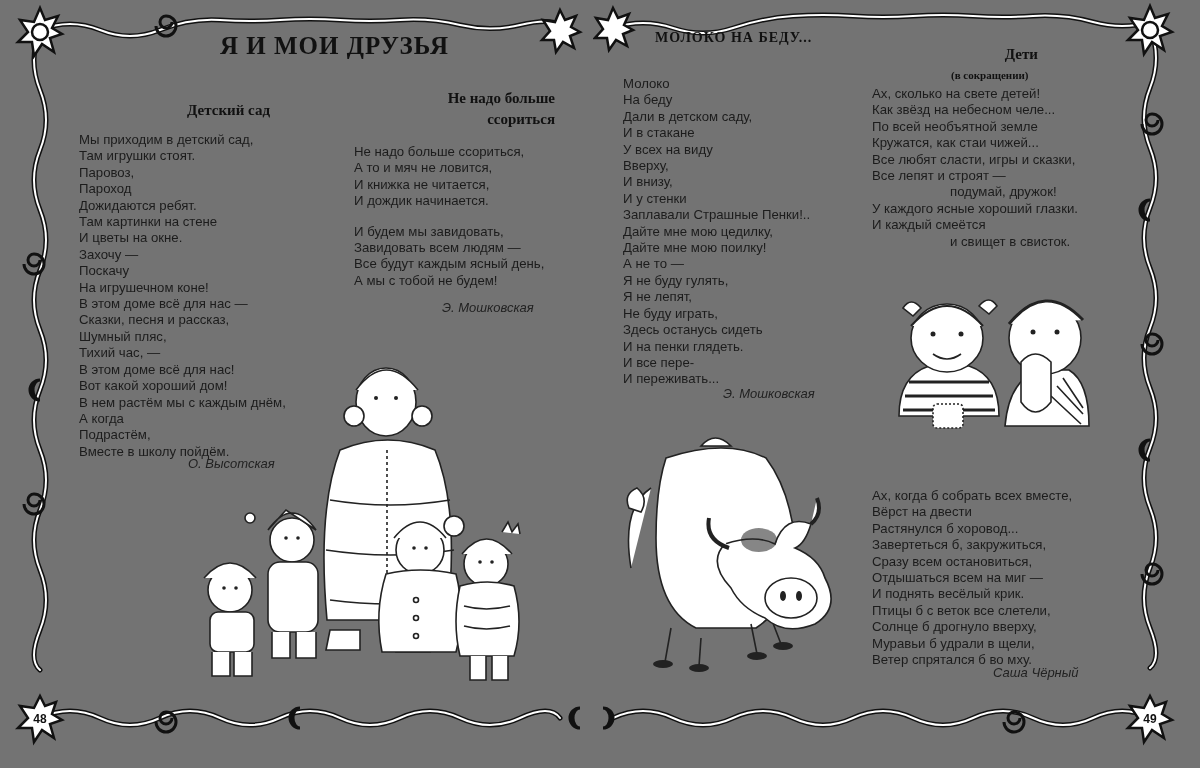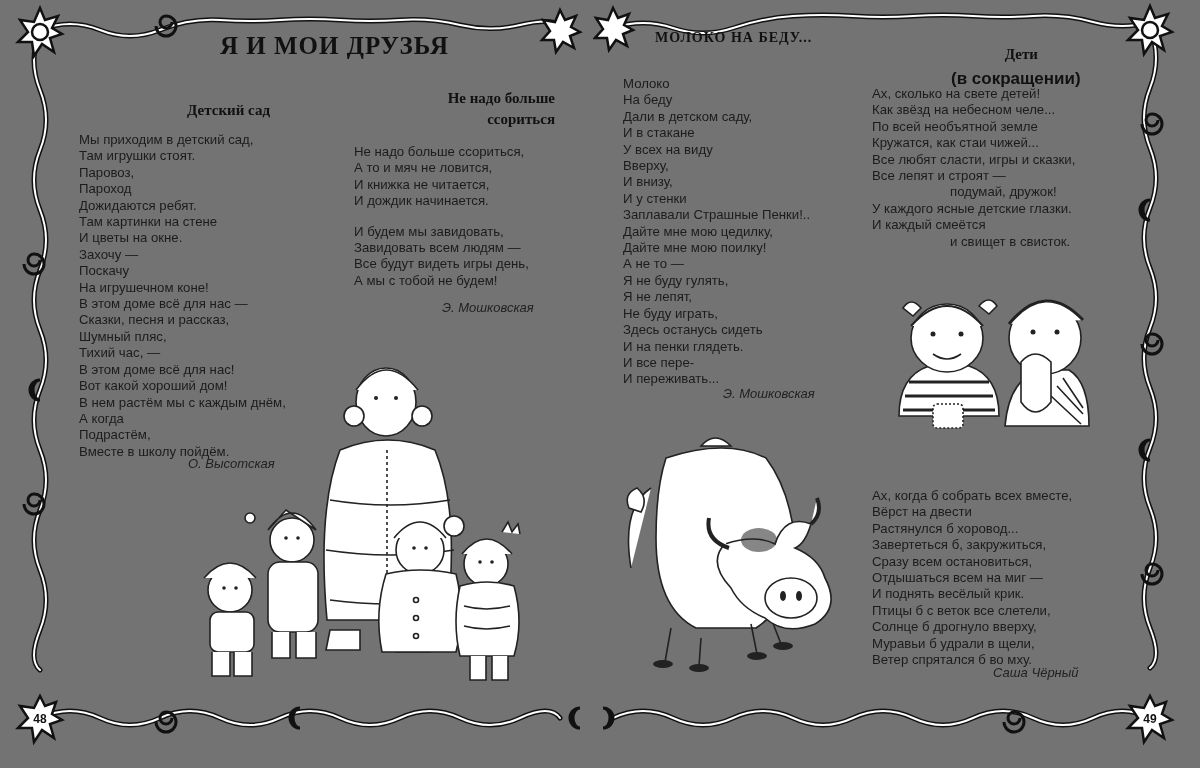--- a/index.html
+++ b/index.html
@@ -14,22 +14,22 @@
   .page-right { left: 593px; width: 661px; }
   .spine { position: absolute; left: 599px; top: 0; width: 6px; height: 768px;
     background: linear-gradient(to right, #fff, #9a9a9a 40%, #6a6a6a 55%, #c8c8c8 80%, #fff); }
   svg.border { position: absolute; left: 0; top: 0; }
   .title {
     position: absolute; font-family: "Liberation Serif", serif; font-weight: bold;
     text-transform: uppercase; letter-spacing: 1px; color: #111; white-space: nowrap;
   }
   .poem-title { position: absolute; font-family: "Liberation Serif", serif; font-weight: bold;
     font-size: 15px; text-align: right; line-height: 21px; color: #111; }
-  .subtitle { position: absolute; font-family: Liberation Sans, sans-serif; font-weight: bold;
-    font-size: 17px; color: #111; }
+  .subtitle { position: absolute; font-family: Liberation Serif, serif; font-weight: bold;
+    font-size: 11px; color: #111; }
   .poem { position: absolute; font-size: 13.2px; line-height: 16.4px; color: #1c1c1c; }
   .poem .line { display: block; white-space: nowrap; }
   .poem .indent { padding-left: 78px; }
   .poem .gap { height: 14px; }
   .author { position: absolute; font-style: italic; font-size: 13px; color: #222; white-space: nowrap; }
   .pagenum { position: absolute; font-weight: bold; font-size: 12px; color: #111; text-align: center; width: 30px; }
   .illus { position: absolute; }
 </style>
 </head>
 <body>
@@ -103,21 +103,21 @@
     </div>
 
     <div class="poem" style="left:354px; top:144px;">
       <span class="line">Не надо больше ссориться,</span>
       <span class="line">А то и мяч не ловится,</span>
       <span class="line">И книжка не читается,</span>
       <span class="line">И дождик начинается.</span>
       <span class="gap" style="display:block"></span>
       <span class="line">И будем мы завидовать,</span>
       <span class="line">Завидовать всем людям —</span>
-      <span class="line">Все будут видеть игры день,</span>
+      <span class="line">Все будут каждым ясный день,</span>
       <span class="line">А мы с тобой не будем!</span>
     </div>
     <div class="author" style="left:442px; top:300px;">Э. Мошковская</div>
 
     <svg class="illus" style="left:190px; top:350px;" width="380" height="340" viewBox="0 0 380 340">
       <g fill="#fff" stroke="#222" stroke-width="1.6">
 
         <ellipse cx="196" cy="52" rx="30" ry="34"></ellipse>
         <path d="M166 40 q30 -40 62 0"></path>
         <circle cx="164" cy="66" r="10"></circle>
@@ -232,21 +232,21 @@
     <div class="subtitle" style="left:358px; top:69px;">(в сокращении)</div>
 
     <div class="poem" style="left:279px; top:86px;">
       <span class="line">Ах, сколько на свете детей!</span>
       <span class="line">Как звёзд на небесном челе...</span>
       <span class="line">По всей необъятной земле</span>
       <span class="line">Кружатся, как стаи чижей...</span>
       <span class="line">Все любят сласти, игры и сказки,</span>
       <span class="line">Все лепят и строят —</span>
       <span class="line indent">подумай, дружок!</span>
-      <span class="line">У каждого ясные детские глазки.</span>
+      <span class="line">У каждого ясные хороший глазки.</span>
       <span class="line">И каждый смеётся</span>
       <span class="line indent">и свищет в свисток.</span>
     </div>
 
     <svg class="illus" style="left:292px; top:286px;" width="210" height="175" viewBox="0 0 210 175">
       <g fill="#fff" stroke="#222" stroke-width="1.6">
         <path d="M14 130 q0 -40 30 -50 l40 0 q30 10 30 50 z"></path>
         <path d="M24 96 l80 0 M20 110 l88 0 M18 124 l92 0" stroke-width="3"></path>
         <rect x="48" y="118" width="30" height="24" rx="4" stroke-dasharray="2 2"></rect>
         <ellipse cx="62" cy="52" rx="36" ry="34"></ellipse>

